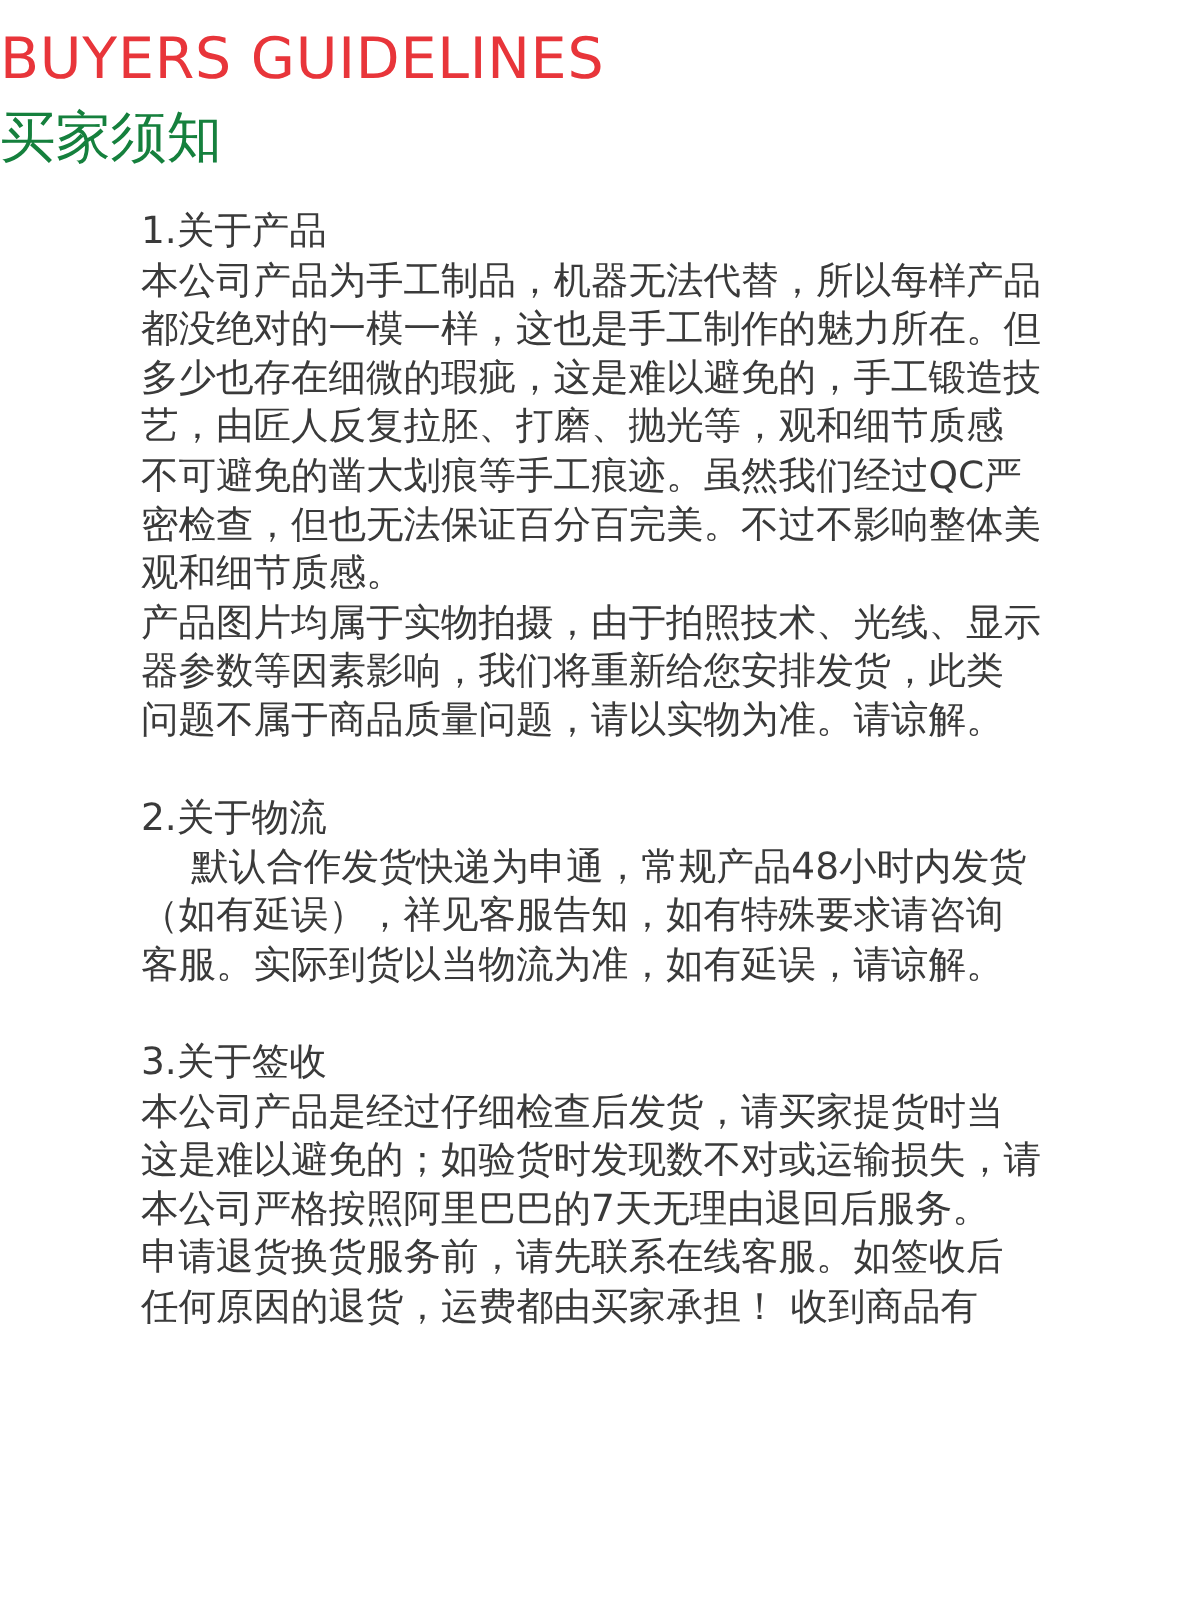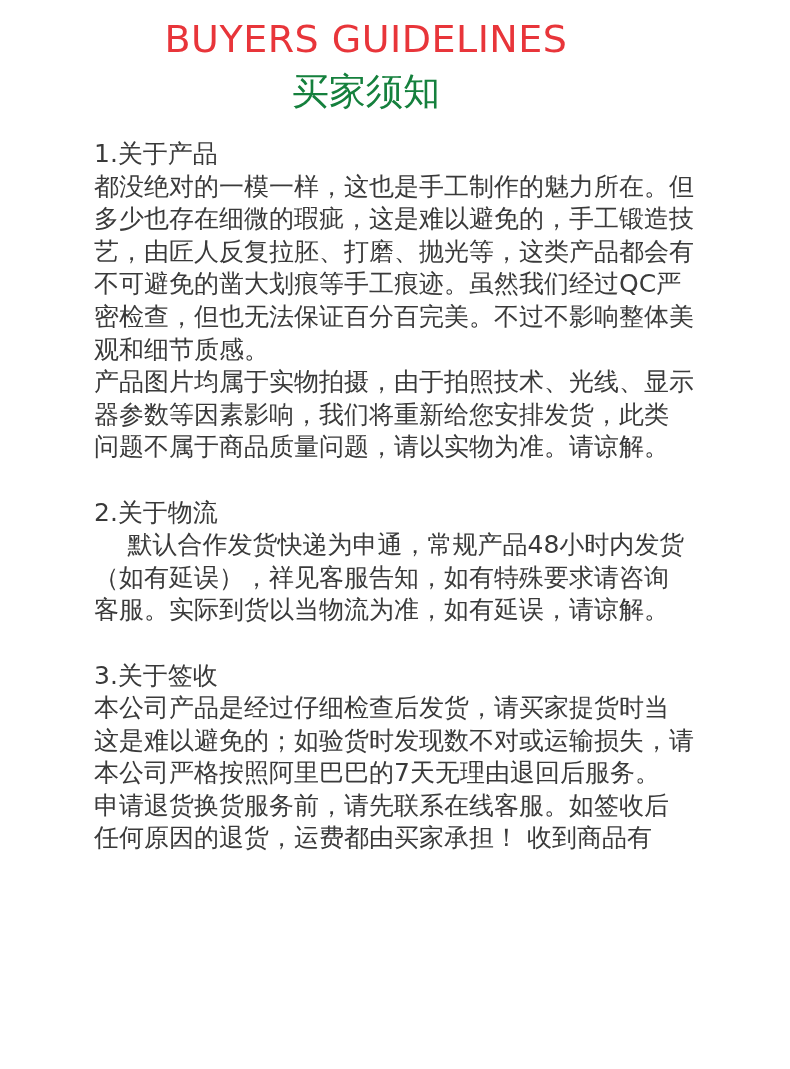--- a/index.html
+++ b/index.html
@@ -12,21 +12,21 @@
       height: 1069px;
       overflow: hidden;
       position: relative;
       font-family: "DejaVu Sans", "Liberation Sans", sans-serif;
     }
     .header {
       position: absolute;
       top: 14px;
       left: 0;
       width: 732px;
-      text-align: center;
+      text-align: left;
     }
     .title-en {
       color: #e8353a;
       font-size: 38px;
       line-height: 50px;
       letter-spacing: 0.5px;
       font-family: "DejaVu Sans", "Liberation Sans", sans-serif;
       font-weight: normal;
     }
     .title-zh {
@@ -64,23 +64,24 @@
 <body>
 
 <div class="header">
   <div class="title-en">BUYERS GUIDELINES</div>
   <div class="title-zh">买家须知</div>
 </div>
 
 <div class="content">
   <div class="section">
     <span class="heading">1.关于产品</span>
+    <span class="line">本公司产品为手工制品，机器无法代替，所以每样产品</span>
     <span class="line">都没绝对的一模一样，这也是手工制作的魅力所在。但</span>
     <span class="line">多少也存在细微的瑕疵，这是难以避免的，手工锻造技</span>
-    <span class="line">艺，由匠人反复拉胚、打磨、抛光等，这类产品都会有</span>
+    <span class="line">艺，由匠人反复拉胚、打磨、抛光等，观和细节质感</span>
     <span class="line">不可避免的凿大划痕等手工痕迹。虽然我们经过QC严</span>
     <span class="line">密检查，但也无法保证百分百完美。不过不影响整体美</span>
     <span class="line">观和细节质感。</span>
     <span class="line">产品图片均属于实物拍摄，由于拍照技术、光线、显示</span>
     <span class="line">器参数等因素影响，我们将重新给您安排发货，此类</span>
     <span class="line">问题不属于商品质量问题，请以实物为准。请谅解。</span>
   </div>
 
   <div class="section">
     <span class="heading">2.关于物流</span>

